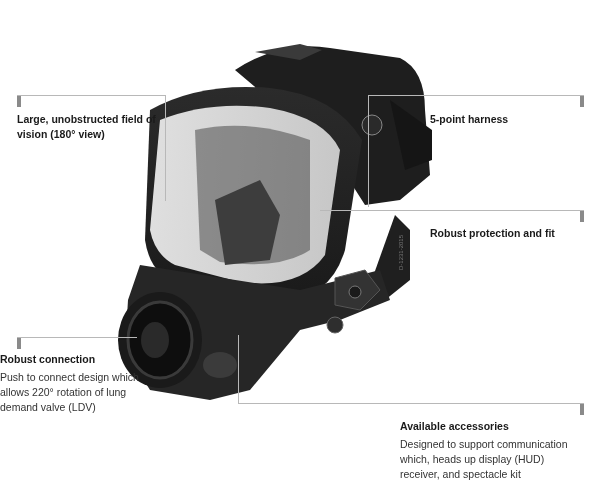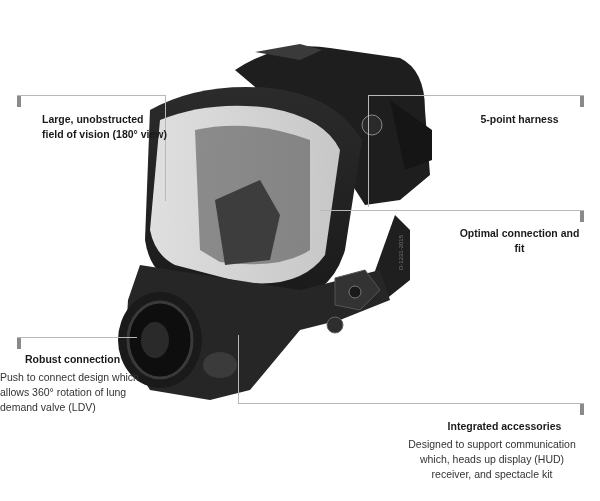--- a/index.html
+++ b/index.html
@@ -7,23 +7,23 @@
     width: 600px; height: 501px; position: relative; overflow: hidden;
     background: #ffffff;
     font-family: "Liberation Sans", sans-serif;
     color: #222;
   }
   .line { position: absolute; background: #b8b8b8; }
   .hline { height: 1px; }
   .vline { width: 1px; }
   .accent { position: absolute; width: 4px; height: 11px; background: #8a8a8a; }
   .callout { position: absolute; font-size: 10.5px; line-height: 15px; }
-  .callout .title { font-weight: bold; color: #1a1a1a; margin-bottom: 3px; margin-left: 25px; }
+  .callout .title { font-weight: bold; color: #1a1a1a; margin-bottom: 3px; }
   .callout .desc { color: #333; }
-  .right { text-align: center; }
+  .right { text-align: left; }
   .mask { position: absolute; left: 0; top: 0; }
   .code { position: absolute; left: 398px; top: 270px; font-size: 6px; color: #777;
           transform: rotate(-90deg); transform-origin: left top; white-space: nowrap; }
 </style>
 </head>
 <body>
 
 <svg class="mask" width="600" height="501" viewBox="0 0 600 501">
   <defs>
     <linearGradient id="visor" x1="0" y1="0" x2="1" y2="0">
@@ -76,29 +76,29 @@
 <div class="line hline" style="left:368px; top:95px; width:216px;"></div>
 <div class="line vline" style="left:368px; top:95px; height:112px;"></div>
 <div class="accent" style="left:580px; top:96px;"></div>
 <div class="callout right" style="left:430px; top:112px; width:154px;">
   <div class="title">5-point harness</div>
 </div>
 
 <div class="line hline" style="left:320px; top:210px; width:264px;"></div>
 <div class="accent" style="left:580px; top:211px;"></div>
 <div class="callout right" style="left:430px; top:226px; width:154px;">
-  <div class="title">Optimal connection and fit</div>
+  <div class="title">Robust protection and fit</div>
 </div>
 
 <div class="line hline" style="left:17px; top:337px; width:120px;"></div>
 <div class="accent" style="left:17px; top:338px;"></div>
 <div class="callout" style="left:0; top:352px; width:150px;">
   <div class="title">Robust connection</div>
-  <div class="desc">Push to connect design which allows 360° rotation of lung demand valve (LDV)</div>
+  <div class="desc">Push to connect design which allows 220° rotation of lung demand valve (LDV)</div>
 </div>
 
 <div class="line vline" style="left:238px; top:335px; height:69px;"></div>
 <div class="line hline" style="left:238px; top:403px; width:346px;"></div>
 <div class="accent" style="left:580px; top:404px;"></div>
 <div class="callout right" style="left:400px; top:419px; width:184px;">
-  <div class="title">Integrated accessories</div>
+  <div class="title">Available accessories</div>
   <div class="desc">Designed to support communication which, heads up display (HUD) receiver, and spectacle kit</div>
 </div>
 
 </body></html>

